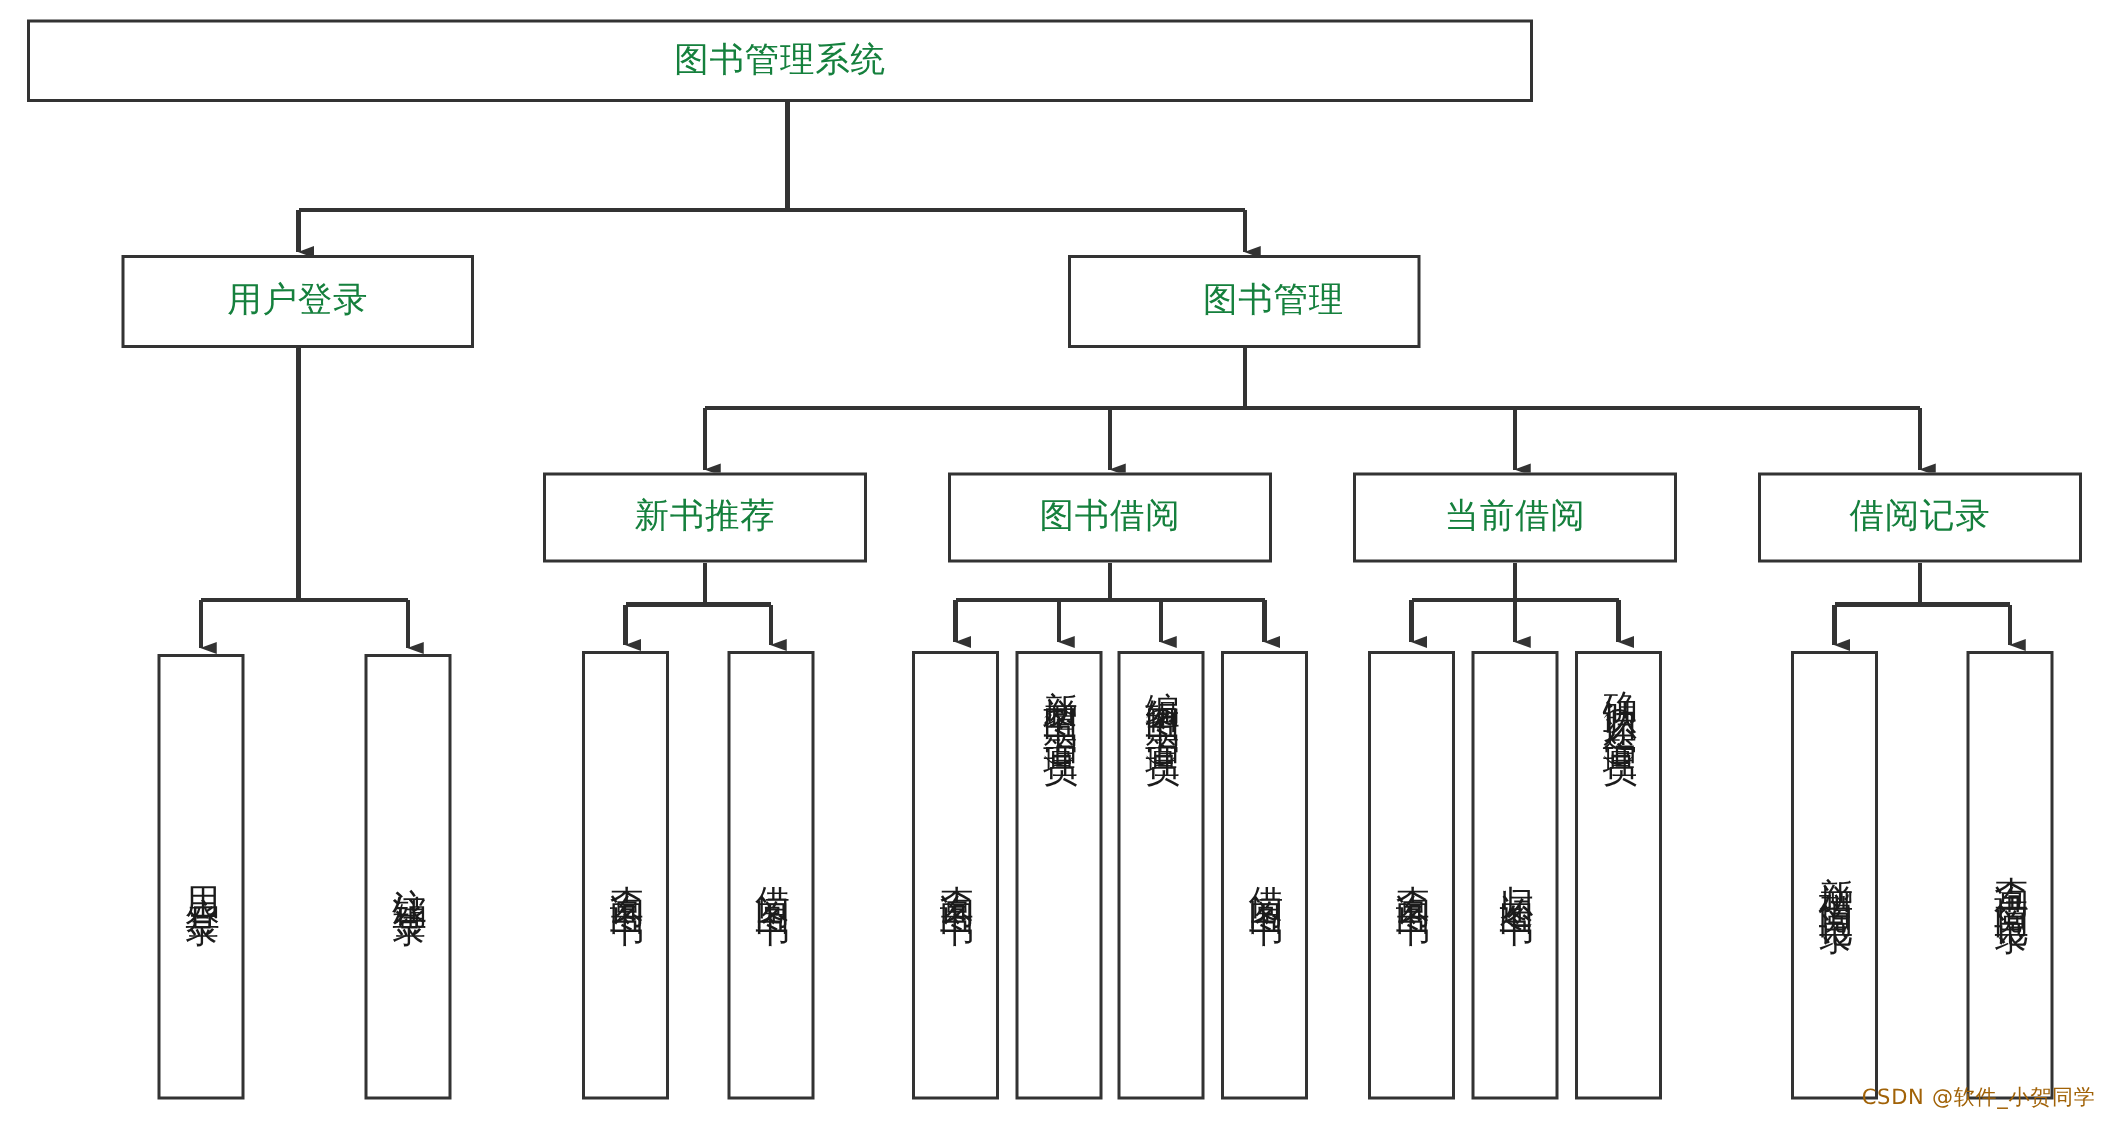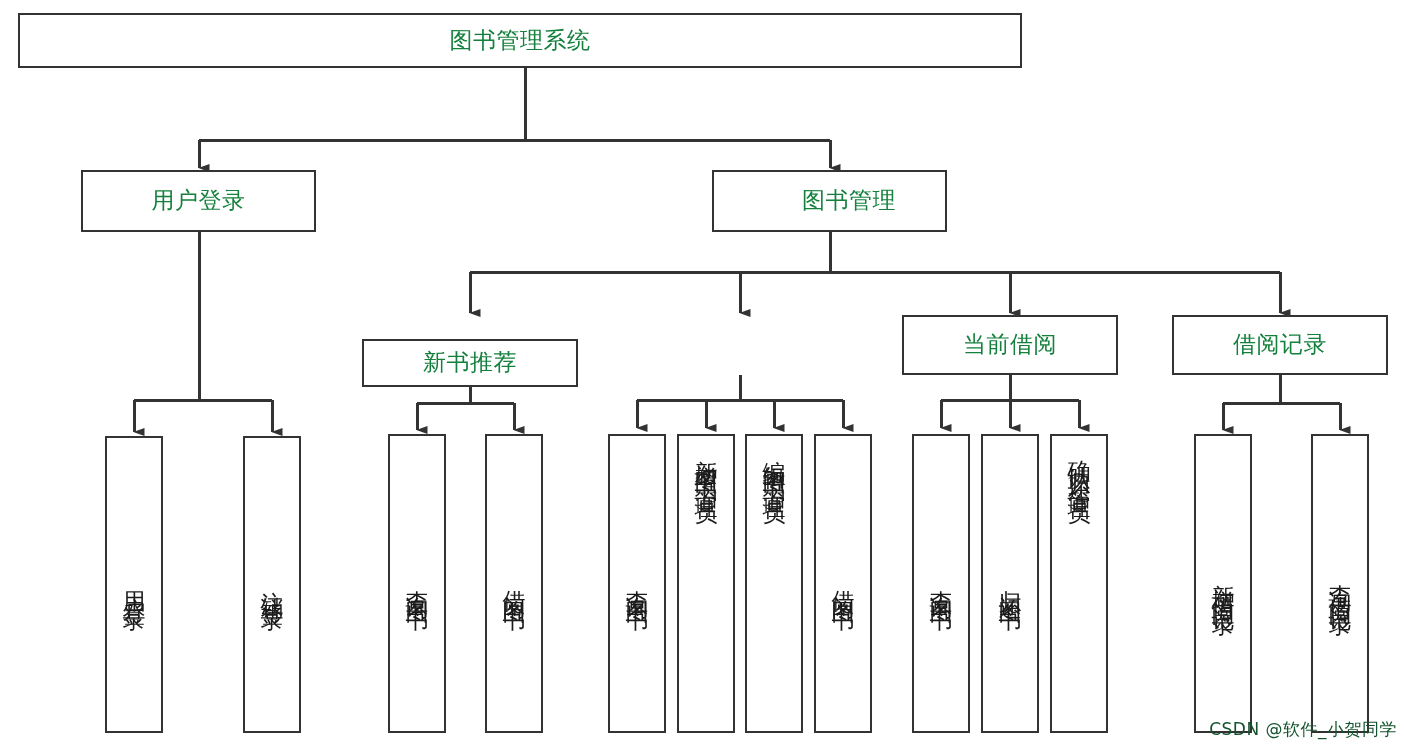--- a/index.html
+++ b/index.html
@@ -58,22 +58,22 @@
     white-space: nowrap;
   }
   .node-box.leaf.center-v {
     align-items: center;
     padding-top: 0;
   }
   #watermark {
     position: absolute;
     right: 8px;
     bottom: 6px;
-    font-size: 17px;
-    color: #14532d;
+    font-size: 14px;
+    color: #a16207;
     white-space: nowrap;
     letter-spacing: 0.5px;
   }
 </style>
 </head>
 <body>
 
 <div id="diagram-root">
 
   <svg id="flow-svg" viewBox="0 0 1405 747">
@@ -132,22 +132,25 @@
     <span class="node-label-h">图书管理系统</span>
   </div>
 
   <div class="node-box" style="left:81px; top:170px; width:235px; height:62px;">
     <span class="node-label-h">用户登录</span>
   </div>
   <div class="node-box" style="left:712px; top:170px; width:235px; height:62px;padding-left:39px;">
     <span class="node-label-h">图书管理</span>
   </div>
 
-  <div class="node-box" style="left:362px; top:315px; width:216px; height:48px;margin-top:24px;">
+  <div class="node-box" style="left:362px; top:315px; width:216px; height:60px;">
     <span class="node-label-h">新书推荐</span>
+  </div>
+  <div class="node-box" style="left:632px; top:315px; width:216px; height:60px;">
+    <span class="node-label-h">图书借阅</span>
   </div>
   <div class="node-box" style="left:902px; top:315px; width:216px; height:60px;">
     <span class="node-label-h">当前借阅</span>
   </div>
   <div class="node-box" style="left:1172px; top:315px; width:216px; height:60px;">
     <span class="node-label-h">借阅记录</span>
   </div>
 
   <div class="node-box leaf center-v" style="left:105px; top:436px; width:58px; height:297px;">
     <span class="node-label-v">用户登录</span>

